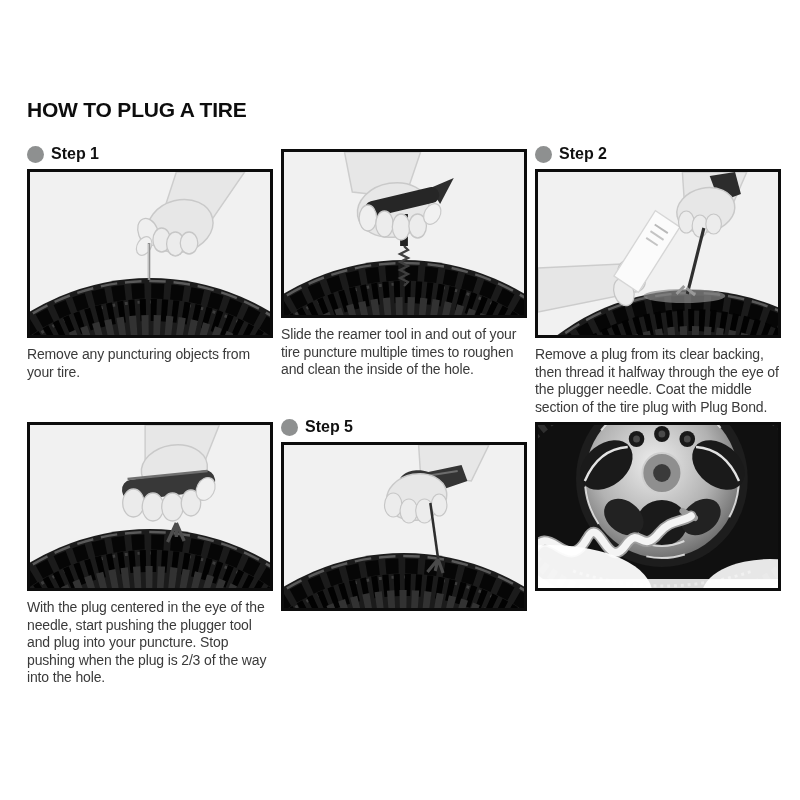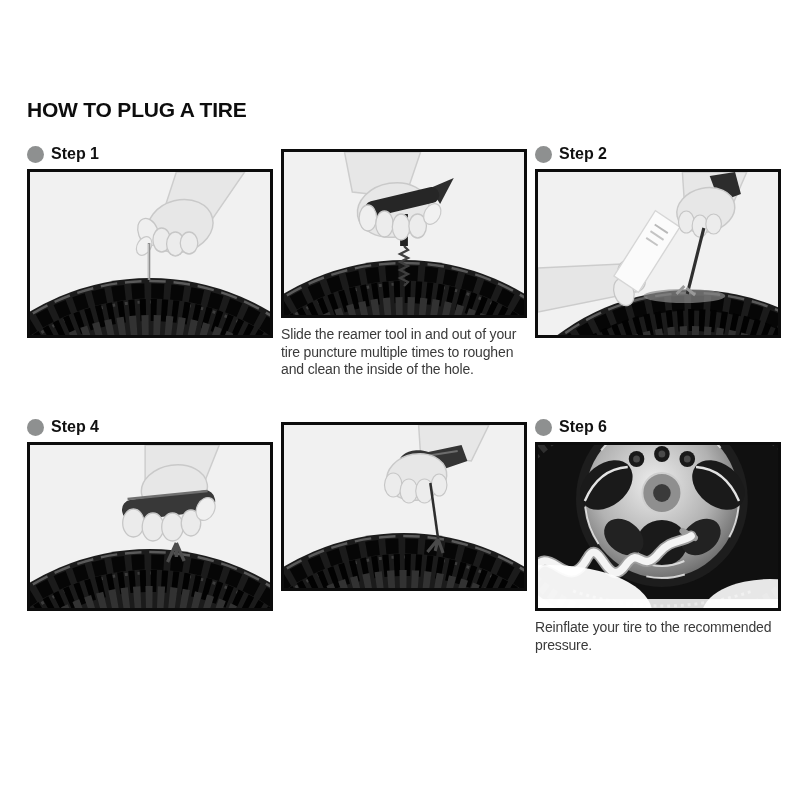--- a/index.html
+++ b/index.html
@@ -64,20 +64,21 @@
           <ellipse cx="121" cy="60" rx="10" ry="14" fill="#efefef" stroke="#c6c6c6" stroke-width="1.3" transform="rotate(-22 121 60)"></ellipse>
           <ellipse cx="135" cy="68" rx="9" ry="12" fill="#ececec" stroke="#c6c6c6" stroke-width="1.3"></ellipse>
           <ellipse cx="149" cy="72" rx="9" ry="12" fill="#ececec" stroke="#c6c6c6" stroke-width="1.3"></ellipse>
           <ellipse cx="163" cy="71" rx="9" ry="11" fill="#ececec" stroke="#c6c6c6" stroke-width="1.3"></ellipse>
           <ellipse cx="117" cy="74" rx="7" ry="10" fill="#f1f1f1" stroke="#c9c9c9" stroke-width="1.2" transform="rotate(32 117 74)"></ellipse>
 
           <line x1="122" y1="71" x2="122" y2="108" stroke="#8f8f8f" stroke-width="2.6"></line>
           <line x1="121.2" y1="72" x2="121.2" y2="106" stroke="#dcdcdc" stroke-width="0.9"></line>
         </svg>
       </div>
+      <div class="caption">Remove any puncturing objects from your tire.</div>
     </div>
 
     <div class="cell">
       <div class="photo">
         <svg viewBox="0 0 246 163" preserveAspectRatio="none">
           <rect width="246" height="163" fill="#f1f1f1"></rect>
           <circle cx="123" cy="350" r="242" fill="#1b1b1b"></circle>
           <circle cx="123" cy="350" r="239" fill="none" stroke="#5a5a5a" stroke-width="2.5" stroke-dasharray="17 8"></circle>
           <circle cx="123" cy="350" r="229" fill="none" stroke="#060606" stroke-width="15" stroke-dasharray="13 7"></circle>
           <circle cx="123" cy="350" r="218" fill="none" stroke="#3c3c3c" stroke-width="3" stroke-dasharray="3 10"></circle>
@@ -134,27 +135,24 @@
           <path d="M176 4 L202 0 L208 22 L186 30 Z" fill="#2c2c2c"></path>
           <ellipse cx="172" cy="38" rx="30" ry="22" fill="#e7e7e7" stroke="#c9c9c9" stroke-width="1.5" transform="rotate(-12 172 38)"></ellipse>
           <ellipse cx="152" cy="50" rx="8" ry="11" fill="#ececec" stroke="#c6c6c6" stroke-width="1.2"></ellipse>
           <ellipse cx="166" cy="54" rx="8" ry="11" fill="#ececec" stroke="#c6c6c6" stroke-width="1.2"></ellipse>
           <ellipse cx="180" cy="52" rx="8" ry="10" fill="#ececec" stroke="#c6c6c6" stroke-width="1.2"></ellipse>
 
           <line x1="170" y1="56" x2="153" y2="122" stroke="#2f2f2f" stroke-width="3.2"></line>
           <path d="M150 114 l-8 8 M152 116 l9 7" stroke="#9a9a9a" stroke-width="3" fill="none"></path>
         </svg>
       </div>
-    </div>
-
-    <div class="cell">
-      <div class="step-header">
-        <span class="dot"></span>
-        <span class="step-label">Step 4</span>
-      </div>
+      <div class="caption">Remove a plug from its clear backing, then thread it halfway through the eye of the plugger needle. Coat the middle section of the tire plug with Plug Bond.</div>
+    </div>
+
+    <div class="cell">
       <div class="photo">
         <svg viewBox="0 0 246 163" preserveAspectRatio="none">
           <rect width="246" height="163" fill="#f1f1f1"></rect>
           <circle cx="123" cy="346" r="242" fill="#1b1b1b"></circle>
           <circle cx="123" cy="346" r="239" fill="none" stroke="#5a5a5a" stroke-width="2.5" stroke-dasharray="17 8"></circle>
           <circle cx="123" cy="346" r="229" fill="none" stroke="#060606" stroke-width="15" stroke-dasharray="13 7"></circle>
           <circle cx="123" cy="346" r="218" fill="none" stroke="#3c3c3c" stroke-width="3" stroke-dasharray="3 10"></circle>
           <circle cx="123" cy="346" r="210" fill="none" stroke="#020202" stroke-width="22" stroke-dasharray="6 5"></circle>
           <circle cx="123" cy="346" r="192" fill="none" stroke="#323232" stroke-width="26" stroke-dasharray="7 5"></circle>
 
@@ -166,23 +164,28 @@
 
           <ellipse cx="106" cy="78" rx="11" ry="14" fill="#ebebeb" stroke="#c6c6c6" stroke-width="1.3"></ellipse>
           <ellipse cx="126" cy="82" rx="11" ry="14" fill="#ebebeb" stroke="#c6c6c6" stroke-width="1.3"></ellipse>
           <ellipse cx="146" cy="82" rx="11" ry="14" fill="#ebebeb" stroke="#c6c6c6" stroke-width="1.3"></ellipse>
           <ellipse cx="165" cy="78" rx="10" ry="13" fill="#ebebeb" stroke="#c6c6c6" stroke-width="1.3"></ellipse>
           <ellipse cx="180" cy="64" rx="9" ry="12" fill="#f0f0f0" stroke="#c9c9c9" stroke-width="1.2" transform="rotate(28 180 64)"></ellipse>
 
           <path d="M150 98 L141 117 M150 98 L158 116 M150 98 L150 112" stroke="#4d4d4d" stroke-width="3.4" fill="none"></path>
         </svg>
       </div>
-    </div>
-
-    <div class="cell">
+      <div class="caption">With the plug centered in the eye of the needle, start pushing the plugger tool and plug into your puncture. Stop pushing when the plug is 2/3 of the way into the hole.</div>
+    </div>
+
+    <div class="cell">
+      <div class="step-header">
+        <span class="dot"></span>
+        <span class="step-label">Step 5</span>
+      </div>
       <div class="photo">
         <svg viewBox="0 0 246 163" preserveAspectRatio="none">
           <rect width="246" height="163" fill="#f1f1f1"></rect>
           <circle cx="123" cy="350" r="242" fill="#1b1b1b"></circle>
           <circle cx="123" cy="350" r="239" fill="none" stroke="#5a5a5a" stroke-width="2.5" stroke-dasharray="17 8"></circle>
           <circle cx="123" cy="350" r="229" fill="none" stroke="#060606" stroke-width="15" stroke-dasharray="13 7"></circle>
           <circle cx="123" cy="350" r="218" fill="none" stroke="#3c3c3c" stroke-width="3" stroke-dasharray="3 10"></circle>
           <circle cx="123" cy="350" r="210" fill="none" stroke="#020202" stroke-width="22" stroke-dasharray="6 5"></circle>
           <circle cx="123" cy="350" r="192" fill="none" stroke="#323232" stroke-width="26" stroke-dasharray="7 5"></circle>
 
@@ -198,24 +201,20 @@
           <ellipse cx="159" cy="60" rx="8" ry="11" fill="#ececec" stroke="#c6c6c6" stroke-width="1.2"></ellipse>
 
           <line x1="150" y1="58" x2="158" y2="114" stroke="#2e2e2e" stroke-width="2.6"></line>
 
           <path d="M158 114 L147 127 M158 114 L163 128 M158 114 L155 126" stroke="#4a4a4a" stroke-width="3.2" fill="none"></path>
         </svg>
       </div>
     </div>
 
     <div class="cell">
-      <div class="step-header">
-        <span class="dot"></span>
-        <span class="step-label">Step 6</span>
-      </div>
       <div class="photo">
         <svg viewBox="0 0 246 163" preserveAspectRatio="none">
           <defs>
             <radialGradient id="rim6" cx="45%" cy="40%" r="70%">
               <stop offset="0%" stop-color="#ededed"></stop>
               <stop offset="55%" stop-color="#b2b2b2"></stop>
               <stop offset="100%" stop-color="#565656"></stop>
             </radialGradient>
           </defs>
           <rect width="246" height="163" fill="#cfcfcf"></rect>
@@ -251,17 +250,16 @@
           <line x1="148" y1="86" x2="161" y2="93" stroke="#9a9a9a" stroke-width="6" stroke-linecap="round"></line>
 
           <path d="M-8 130 C 12 90 28 152 50 114 C 64 88 70 148 90 120 C 104 100 106 130 124 108 C 136 94 146 98 157 91" fill="none" stroke="#9f9f9f" stroke-width="11" stroke-linecap="round"></path>
           <path d="M-8 130 C 12 90 28 152 50 114 C 64 88 70 148 90 120 C 104 100 106 130 124 108 C 136 94 146 98 157 91" fill="none" stroke="#f4f4f4" stroke-width="7.5" stroke-linecap="round"></path>
 
           <ellipse cx="12" cy="168" rx="105" ry="48" fill="#ffffff" opacity="0.95"></ellipse>
           <ellipse cx="238" cy="170" rx="70" ry="36" fill="#ffffff" opacity="0.9"></ellipse>
           <rect x="0" y="154" width="246" height="9" fill="#ffffff" opacity="0.85"></rect>
         </svg>
       </div>
-      <div class="caption">Reinflate your tire to the recommended pressure.</div>
     </div>
 
   </div>
 </div>
 
 </body></html>

